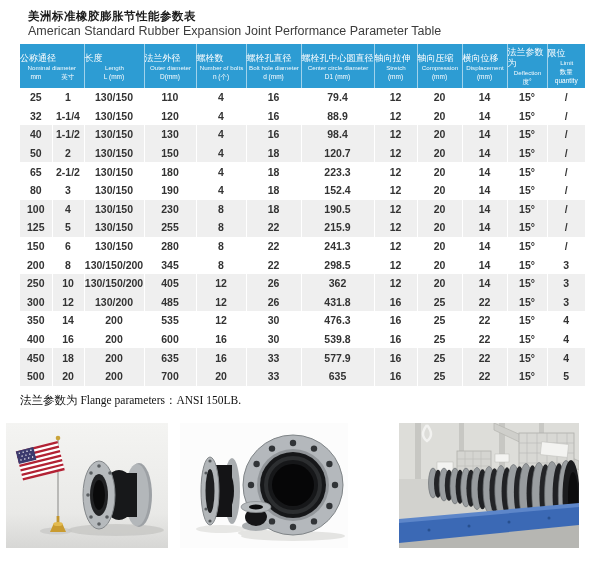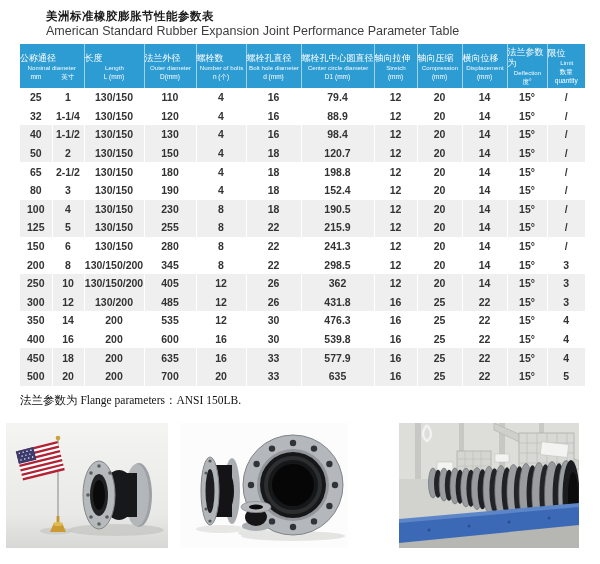--- a/index.html
+++ b/index.html
@@ -1,18 +1,18 @@
 <!DOCTYPE html>
 <html><head>
 <meta charset="utf-8">
 <style>
   html,body{margin:0;padding:0;background:#fff;}
   .canvas{position:relative;width:600px;height:564px;background:#ffffff;overflow:hidden;
           font-family:"Liberation Sans","DejaVu Sans",sans-serif;}
-  .titles{padding:9px 0 0 28px;margin-left:18px;}
+  .titles{padding:9px 0 0 28px;}
   .title-cn{font-size:11.5px;font-weight:700;color:#1a1a1a;line-height:15px;letter-spacing:.5px;}
   .title-en{font-size:12.5px;color:#3c3c3c;line-height:15px;}
   table.spec{border-collapse:collapse;table-layout:fixed;width:565px;margin:5px 0 0 20px;}
   table.spec thead th{background:#2d9cd3;color:#fff;vertical-align:middle;padding:3px 0 2px 0;height:38px;
        border-right:1px solid rgba(255,255,255,.55);font-weight:400;}
   table.spec thead th:last-child{border-right:none;}
   .hcn{font-size:9px;font-weight:400;line-height:11px;text-align:left;}
   .hen{font-size:6.5px;line-height:8px;text-align:center;opacity:.95;transform:scale(.95);}
   .hunit{font-size:6.5px;line-height:9px;text-align:center;}
   .hunits{display:flex;font-size:6.5px;line-height:9px;}
@@ -173,21 +173,21 @@
           <td>15°</td>
           <td>/</td>
         </tr>
         <tr>
           <td>65</td>
           <td>2-1/2</td>
           <td>130/150</td>
           <td>180</td>
           <td>4</td>
           <td>18</td>
-          <td>198.8</td>
+          <td>223.3</td>
           <td>12</td>
           <td>20</td>
           <td>14</td>
           <td>15°</td>
           <td>/</td>
         </tr>
         <tr>
           <td>80</td>
           <td>3</td>
           <td>130/150</td>

